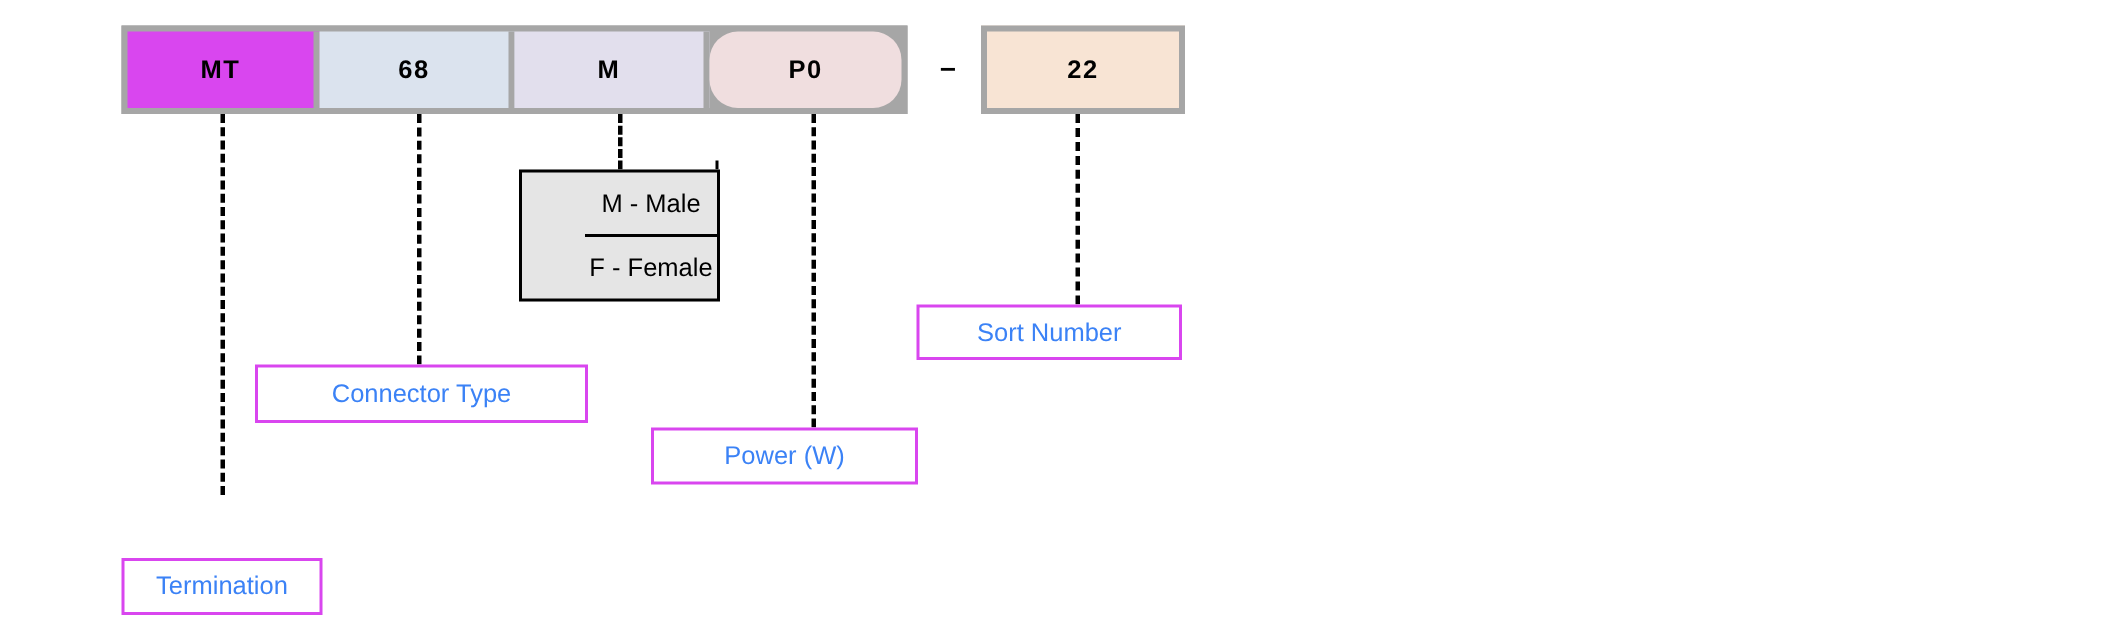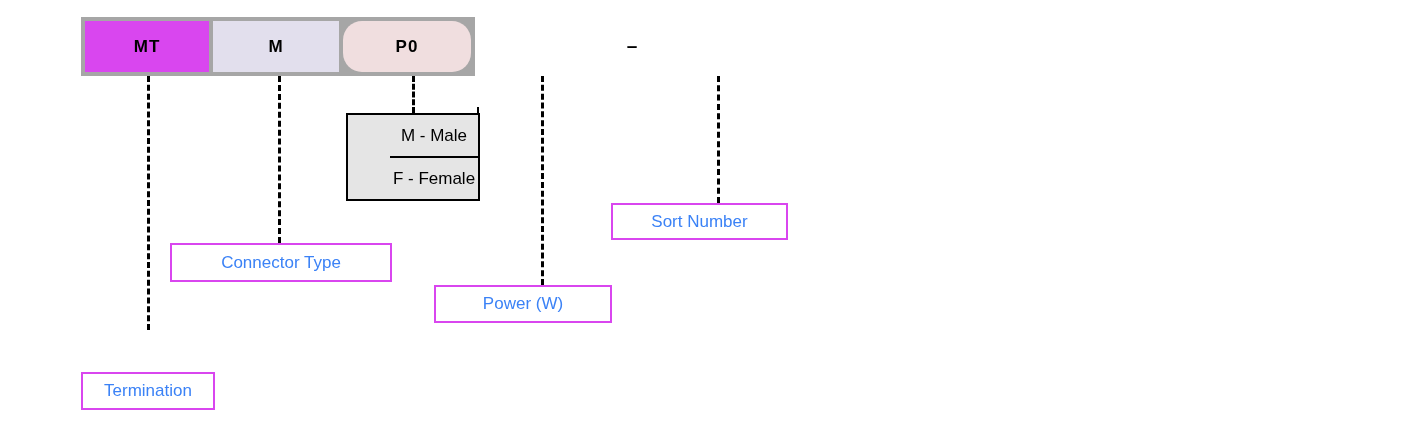--- a/index.html
+++ b/index.html
@@ -131,26 +131,28 @@
     background: #000000;
   }
 </style>
 </head>
 <body>
 
 <div class="canvas">
 
   <div class="code-strip">
     <div class="code-cell cell-termination">MT</div>
+    <div class="code-cell cell-connector">68</div>
     <div class="code-cell cell-gender">M</div>
     <div class="code-cell cell-power">P0</div>
   </div>
 
   <div class="separator-dash">–</div>
 
+  <div class="code-strip-sort">22</div>
 
   <div class="leader" style="left:147px; top:76px;  height:254px;"></div>
   <div class="leader" style="left:278px; top:76px;  height:167px;"></div>
   <div class="leader" style="left:412px; top:76px;  height:37px;"></div>
   <div class="leader" style="left:541px; top:76px;  height:209px;"></div>
   <div class="leader" style="left:717px; top:76px;  height:127px;"></div>
 
   <div class="tick-mark" style="left:477px; top:107px;"></div>
 
   <div class="callout-stack" style="left:346px; top:113px; width:134px; height:88px;">

